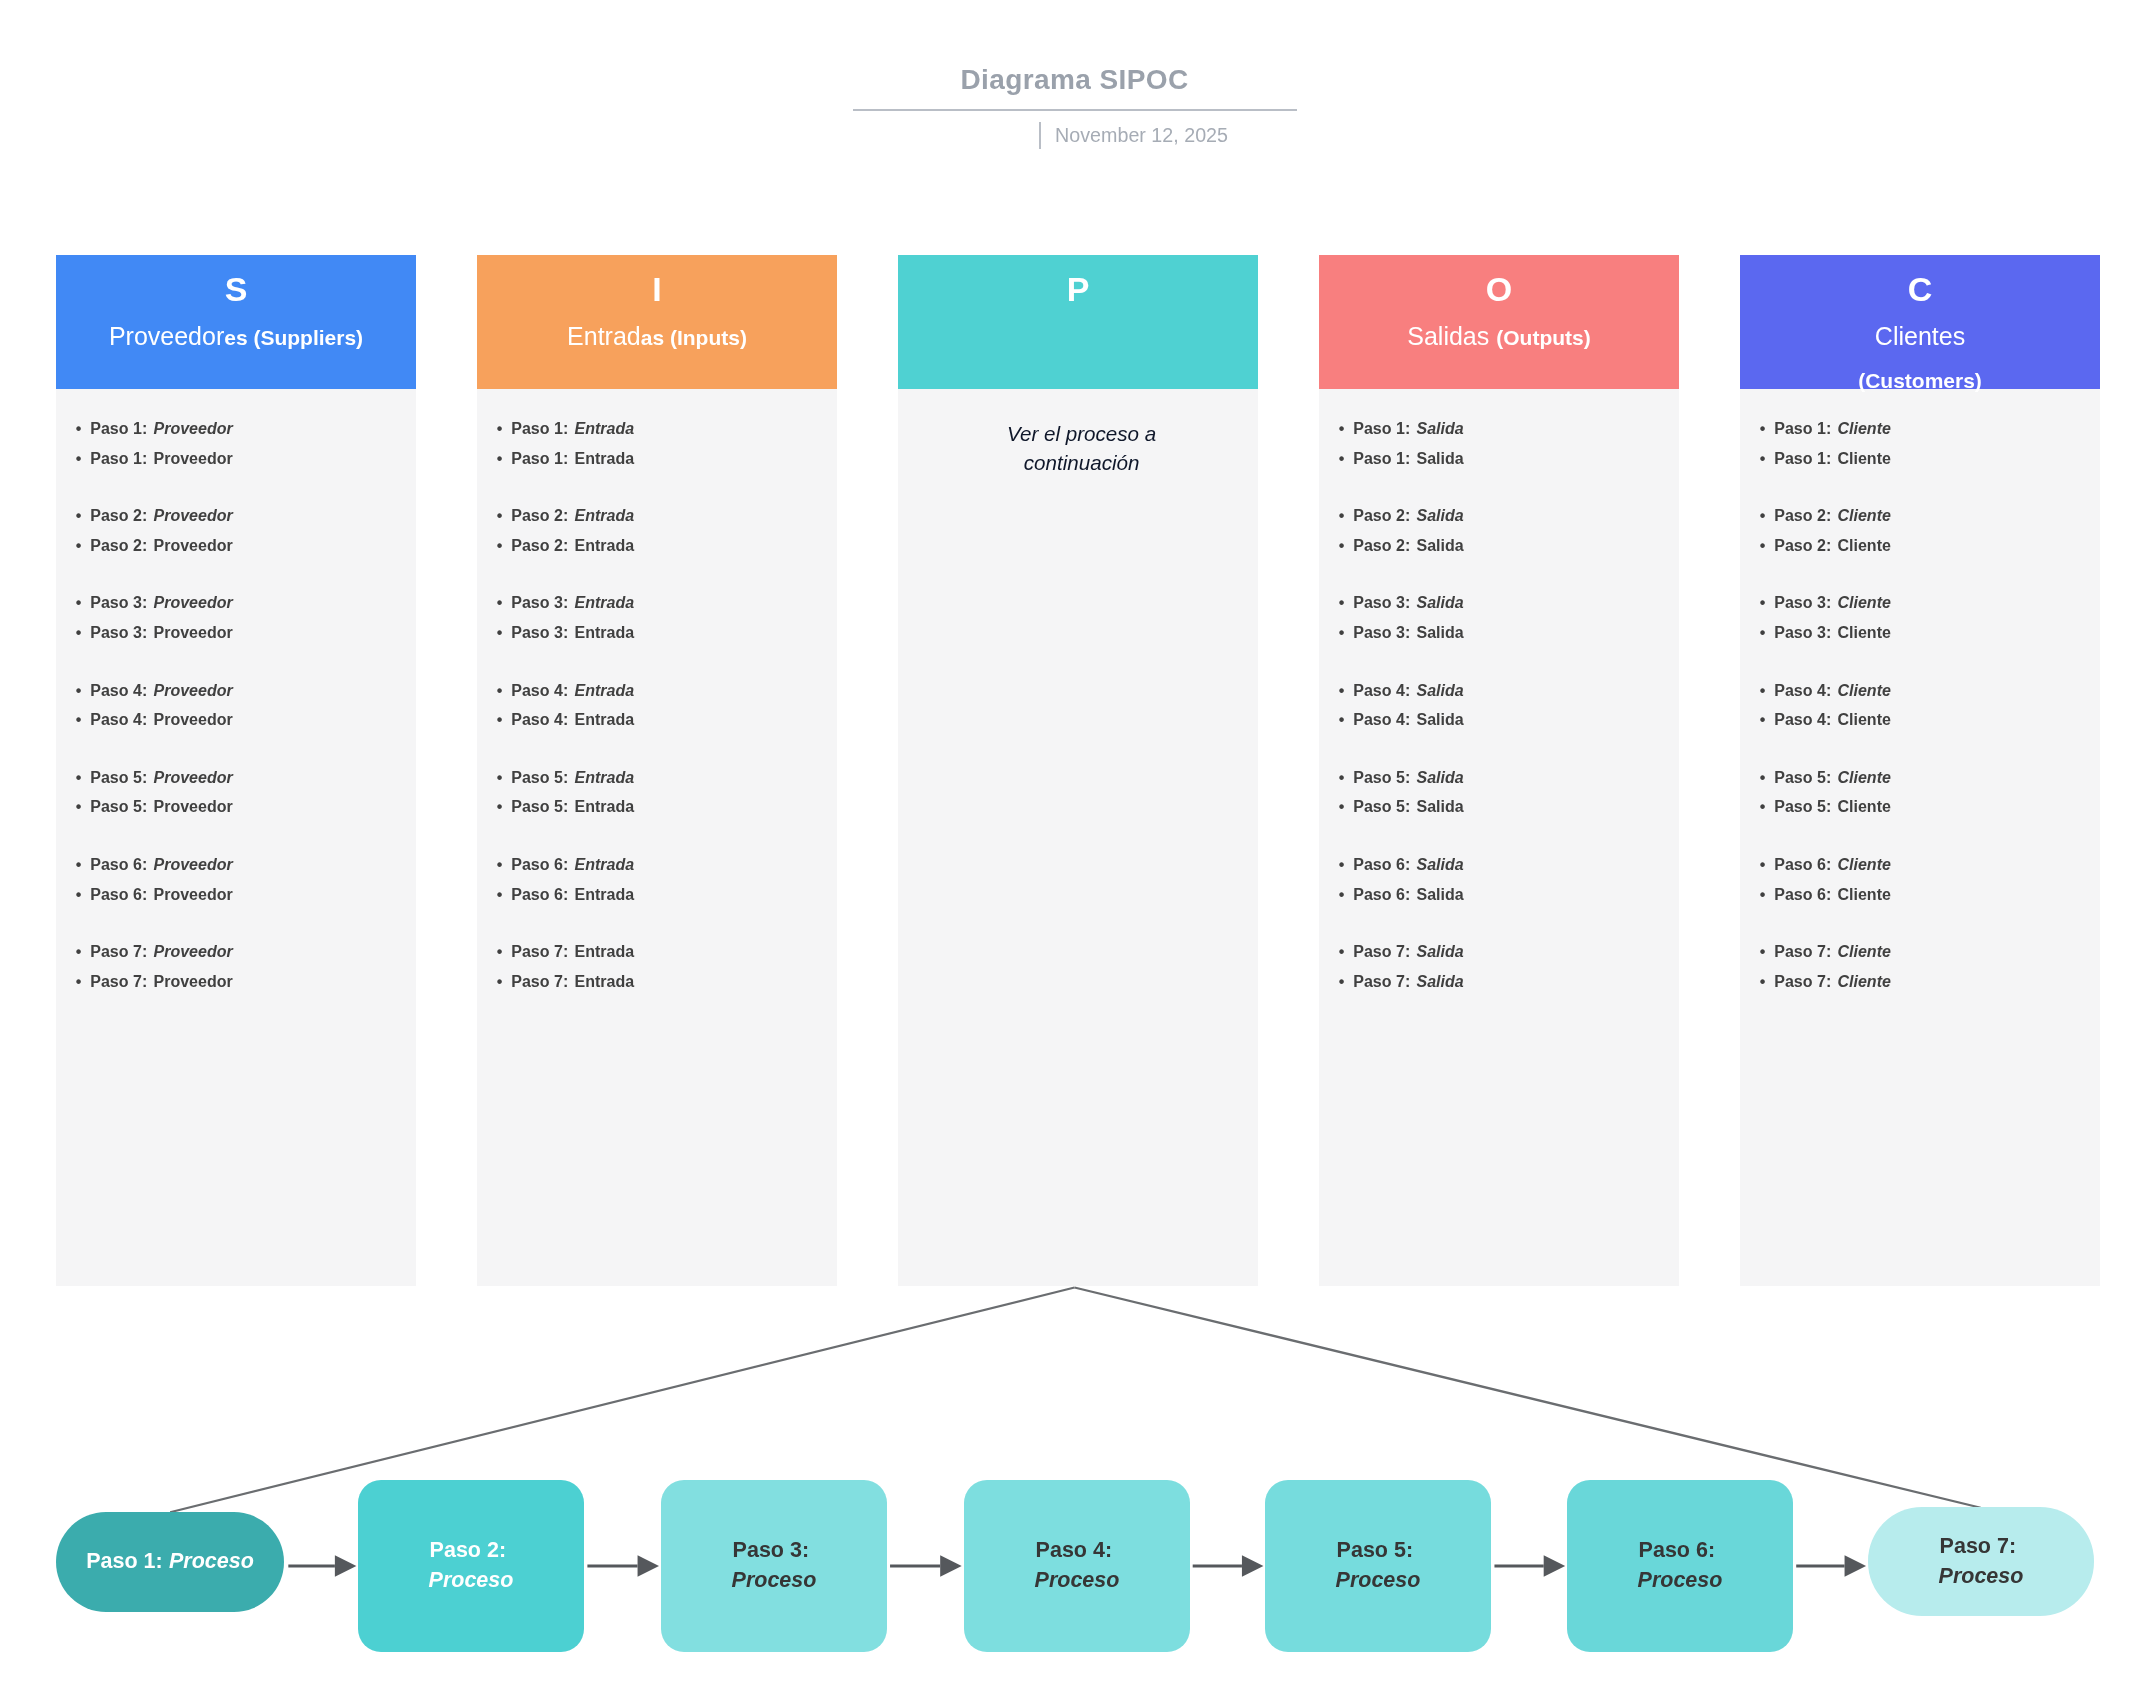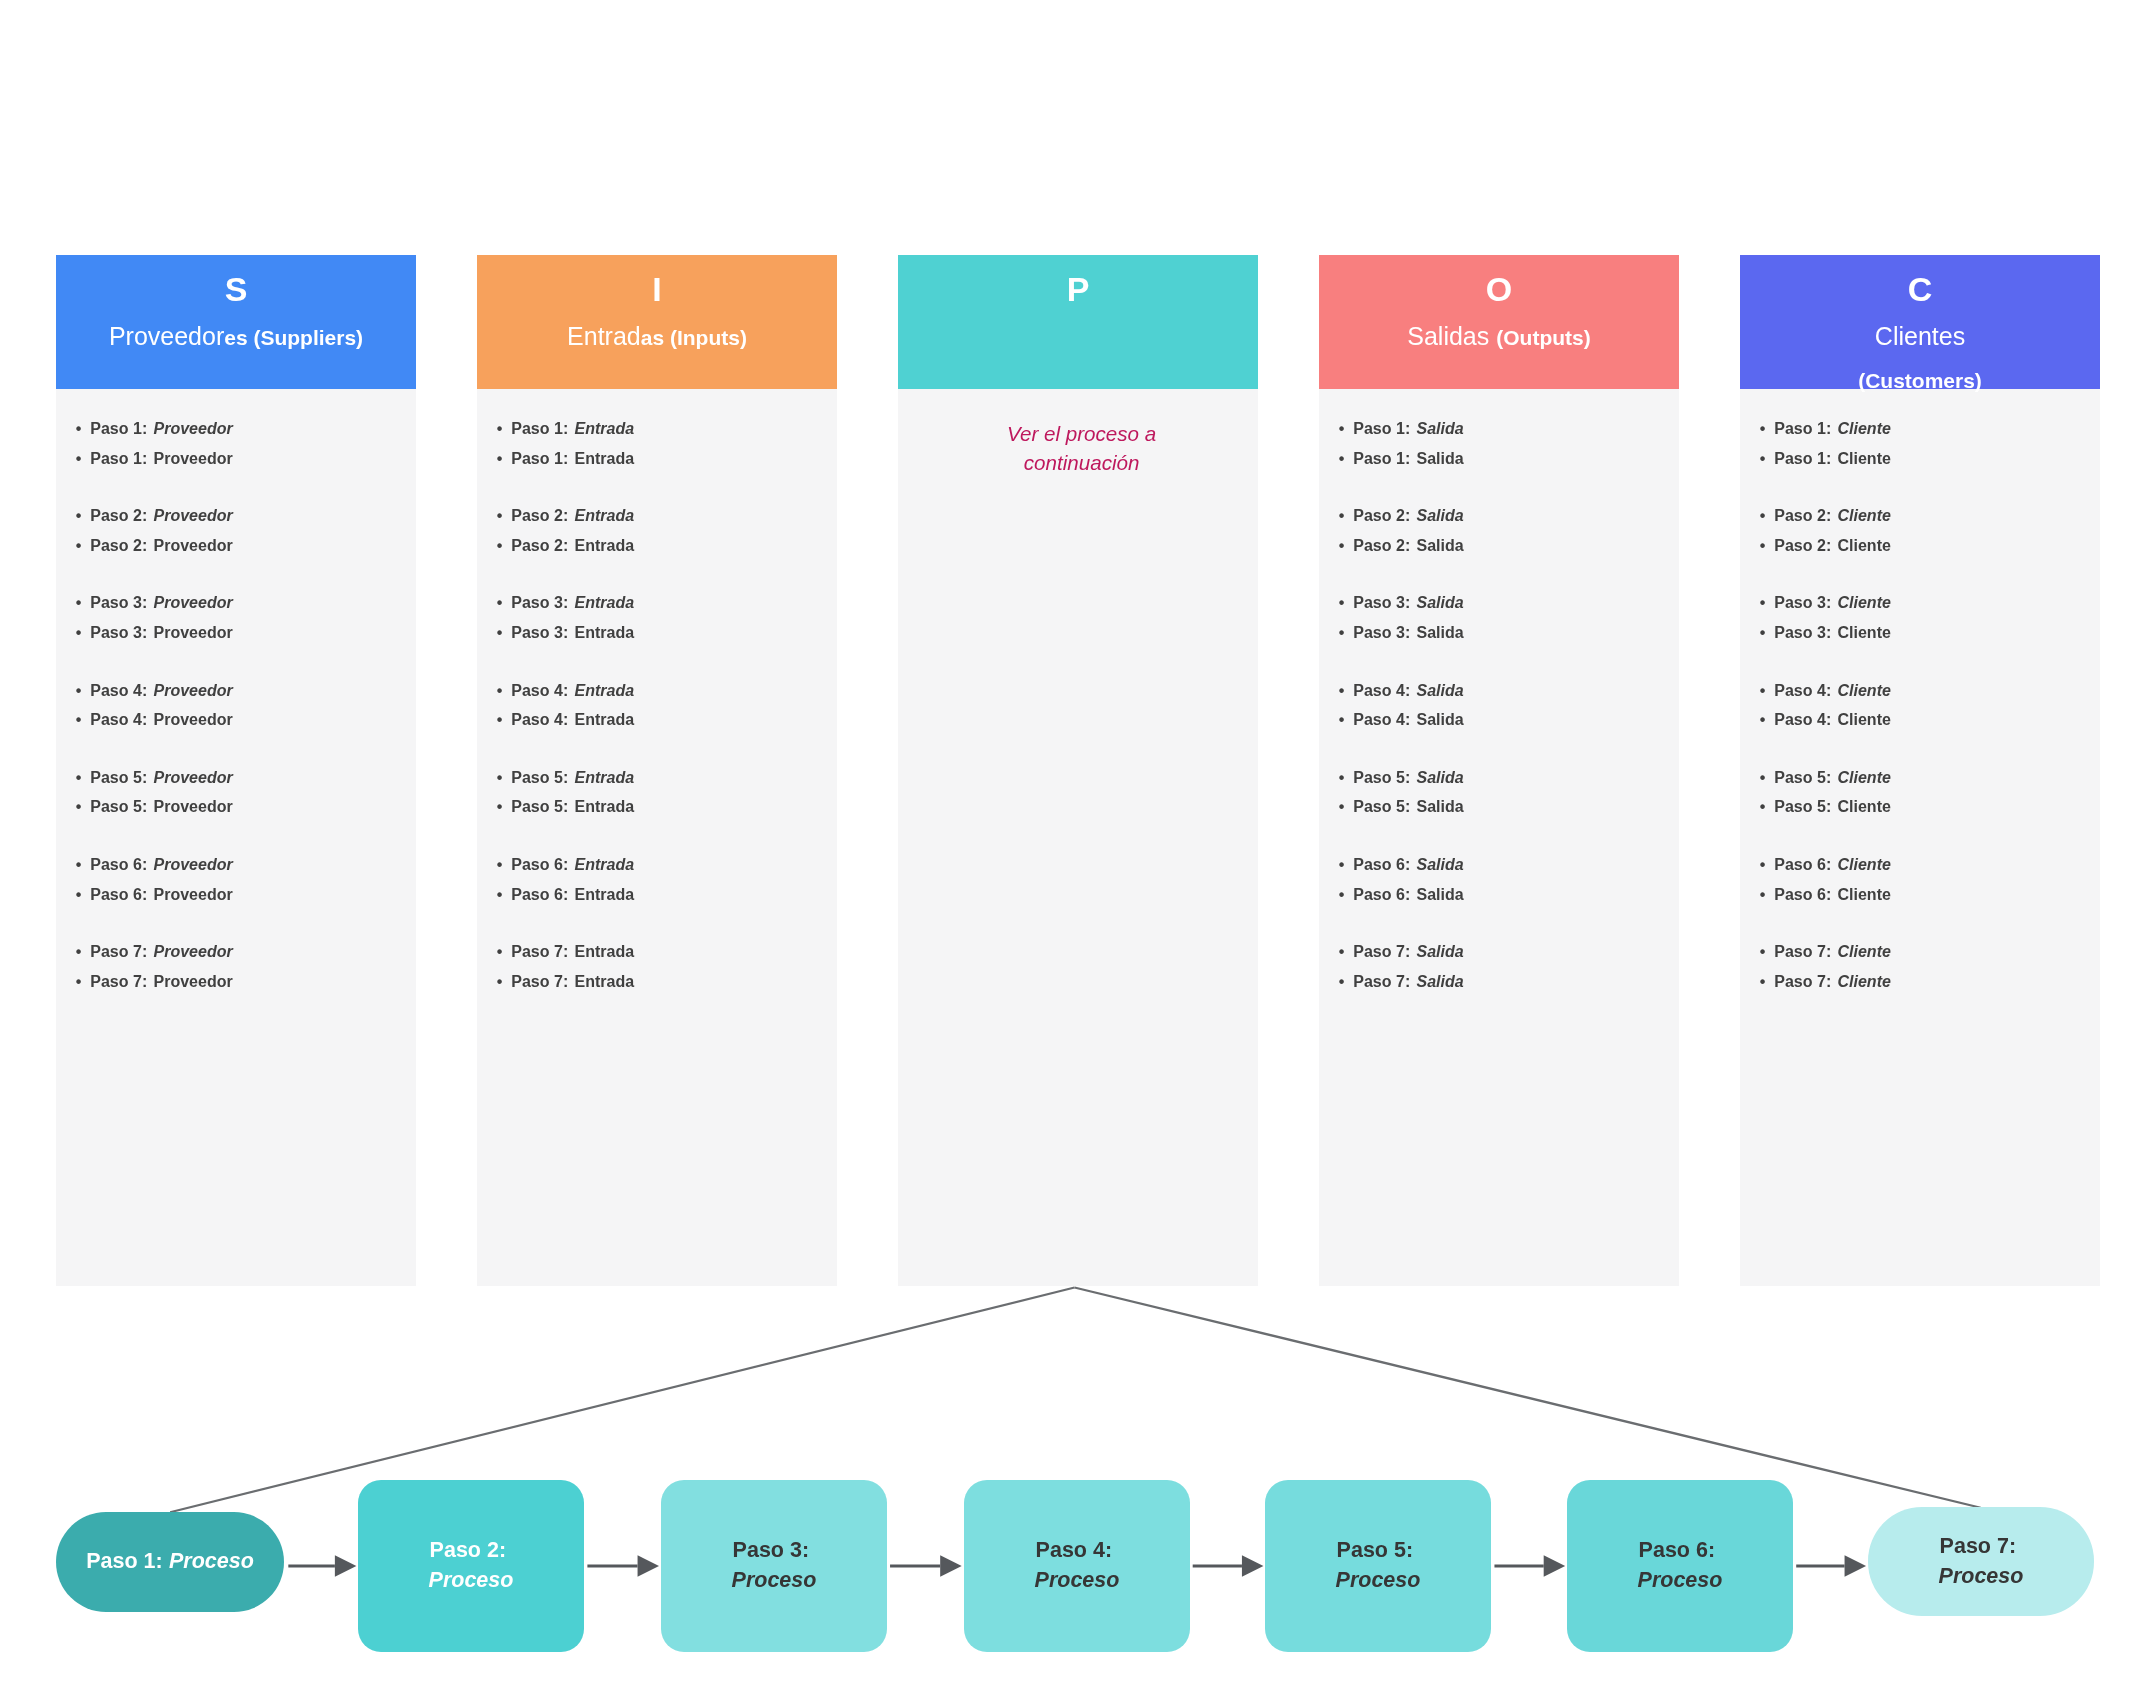--- a/index.html
+++ b/index.html
@@ -29,21 +29,21 @@
     width:100%;height:897px;background:#F5F5F6;box-sizing:border-box;
     padding:25px 12.5px 0 19.7px;position:relative;z-index:1;
   }
   .pair{margin-bottom:28px;}
   .li{font-size:16px;line-height:29.6px;font-weight:700;color:#404040;white-space:nowrap;}
   .bullet{margin-right:9px;}
   .step-label{margin-right:6.3px;}
   .it{font-style:italic;}
   .process-note{
     margin:5.4px auto 0 auto;max-width:224px;text-align:center;
-    font-size:20.6px;line-height:29px;font-style:italic;font-weight:400;color:#be185d;
+    font-size:20.6px;line-height:29px;font-style:italic;font-weight:400;color:#0f172a;
   }
   
   #connectors{position:absolute;left:0;top:1281px;width:2149px;height:424px;}
   .funnel-line{stroke:var(--connector,#6A6D70);stroke-width:2.5;fill:none;}
   .arrow-line{stroke:var(--arrow,#55585C);stroke-width:3.5;fill:none;}
   .arrow-head{fill:var(--arrow,#55585C);}
   
   .flow-node{
     position:absolute;display:flex;flex-direction:column;align-items:center;justify-content:center;
     text-align:center;font-weight:700;font-size:21.5px;line-height:29.6px;z-index:3;
@@ -51,20 +51,28 @@
   .flow-node.rect{border-radius:23px;}
   .flow-node.pill{border-radius:54px;}
   .flow-node.one-line{flex-direction:row;}
   .flow-node.one-line .step-label{margin-right:6.3px;}
 </style>
 </head>
 <body>
 
 <div id="canvas">
 
+  <div class="title-wrap">
+    <div class="page-title">Diagrama SIPOC</div>
+    <div class="title-underline"></div>
+    <div class="date-row">
+      <div class="date-sep"></div>
+      <div class="date-text">November 12, 2025</div>
+    </div>
+  </div>
 
   <div id="columns">
       <div class="column">
     <div class="col-header" style="background: rgb(65, 137, 245);">
       <div class="col-letter">S</div>
       <div class="col-subtitle">
         <span>Proveedor</span><span class="sub-bold">es (Suppliers)</span>
       </div>
     </div>
     <div class="col-body">

